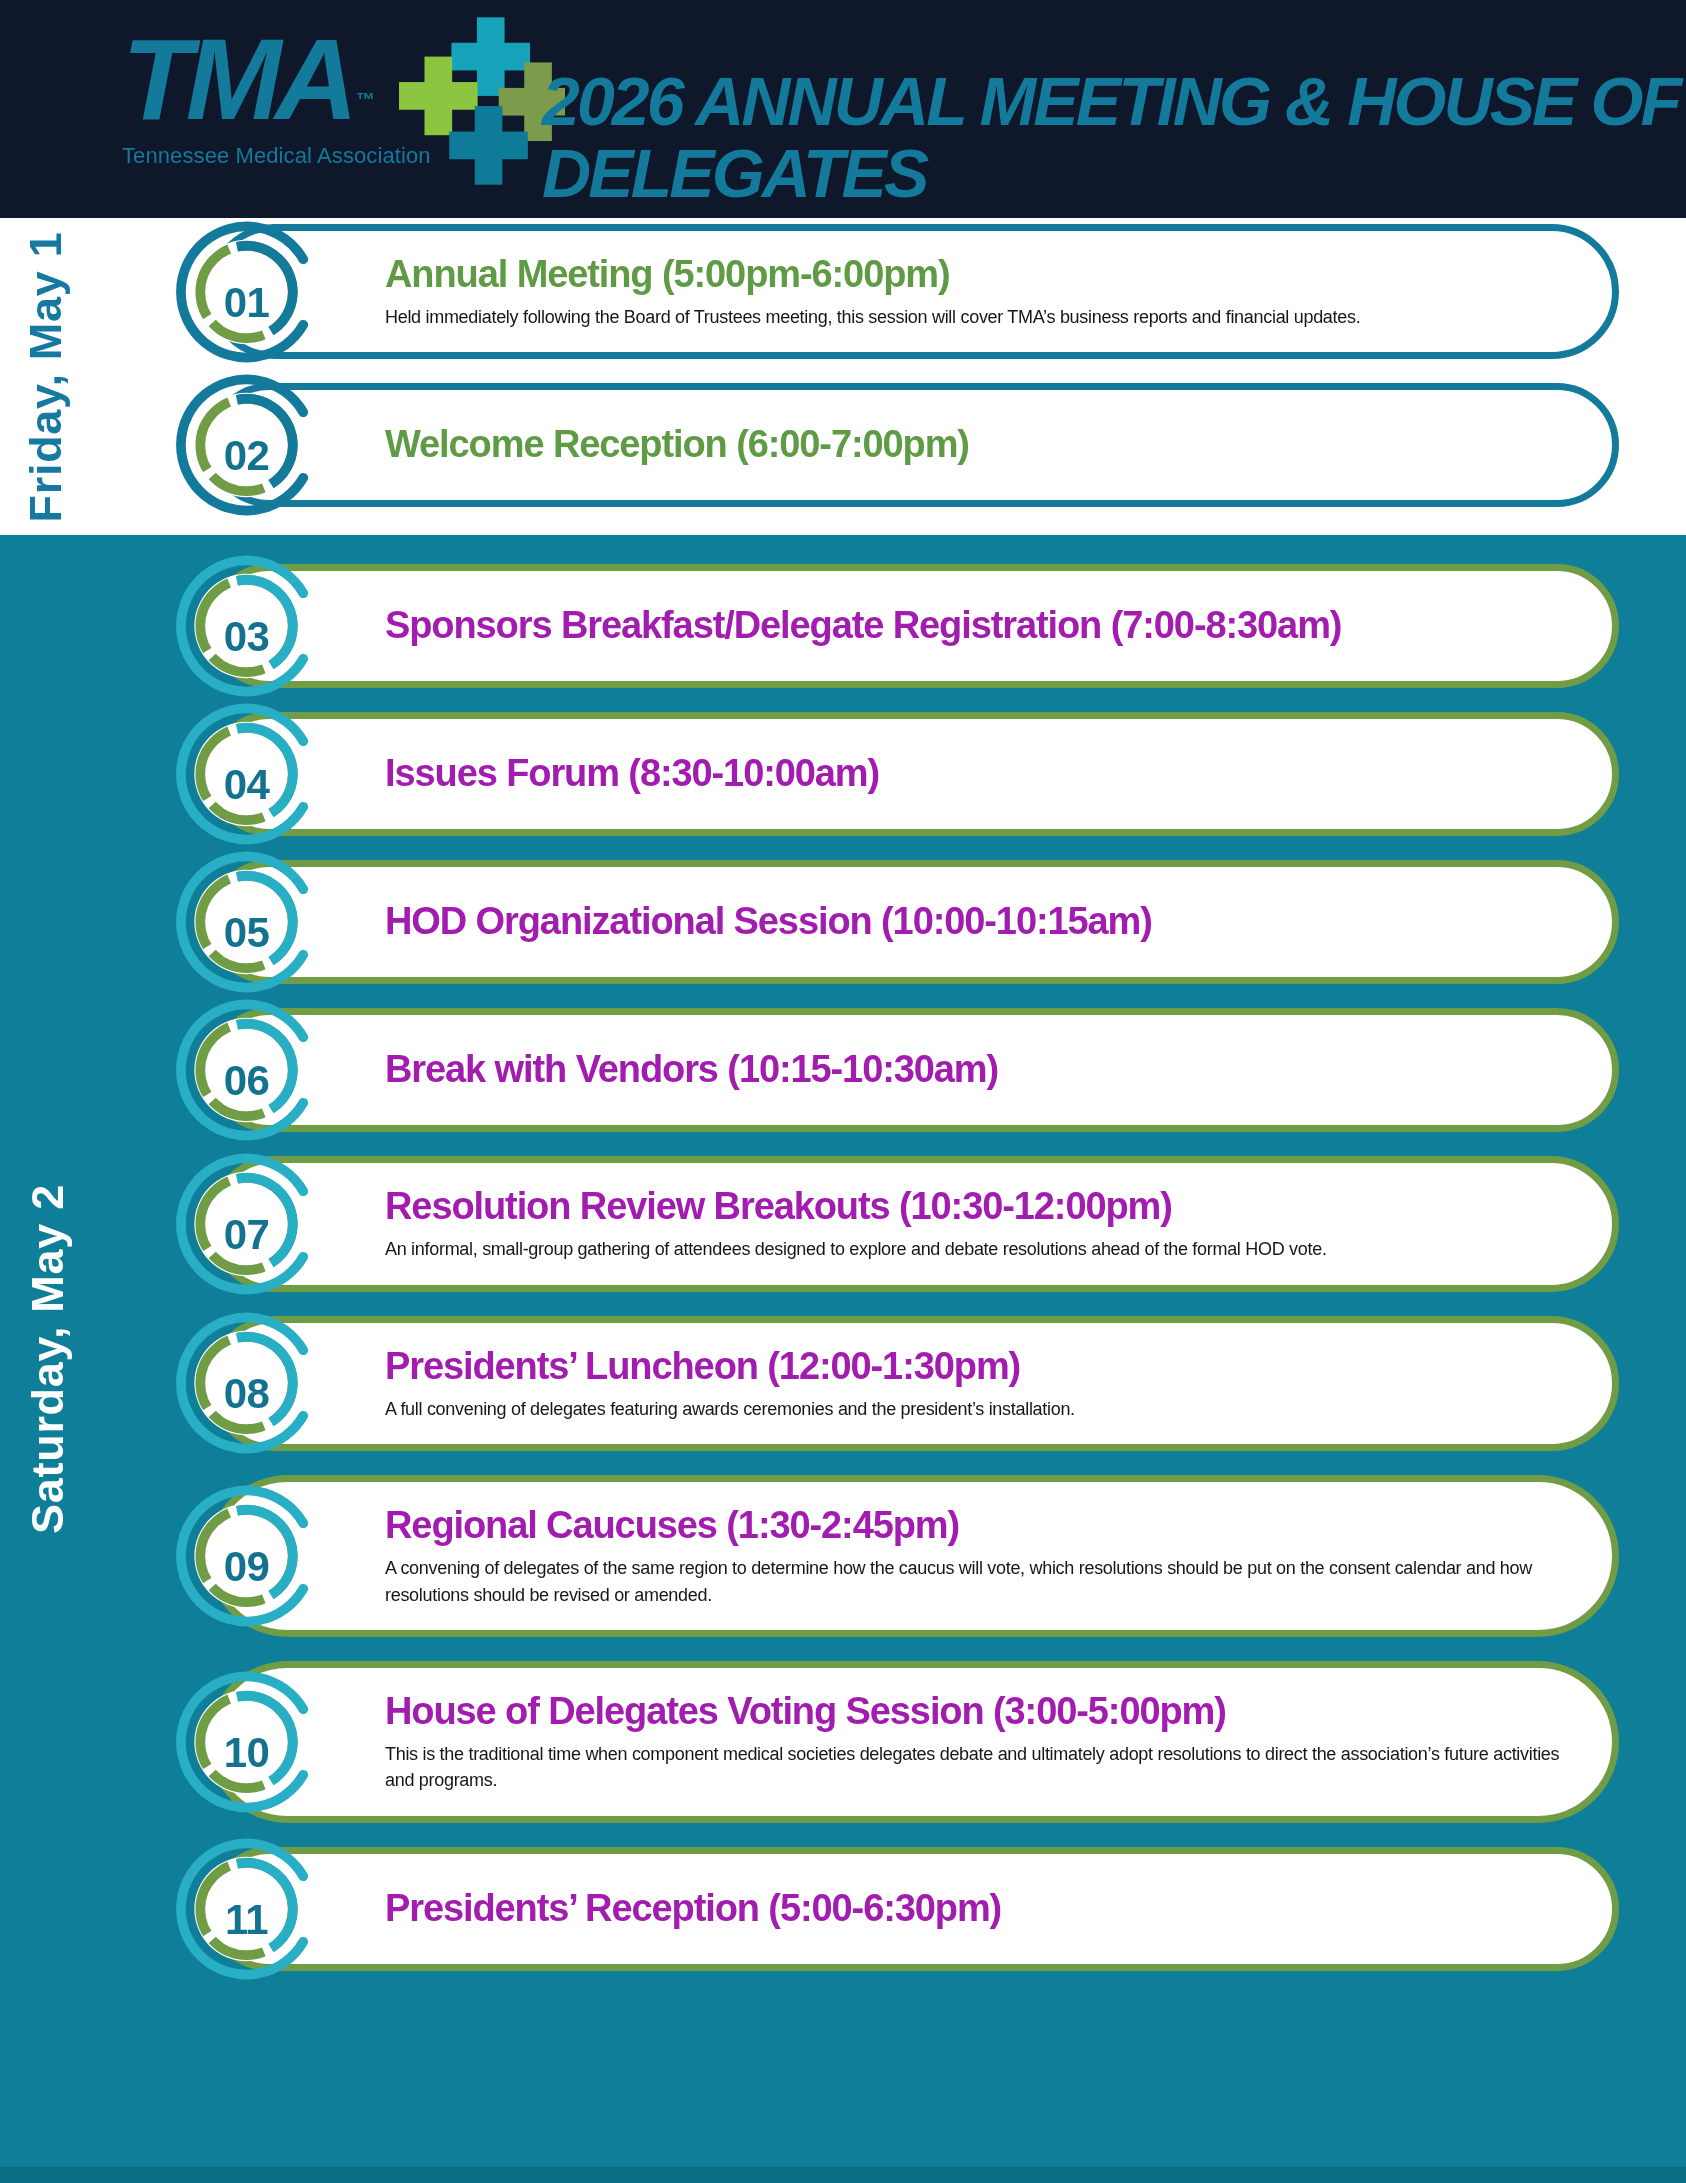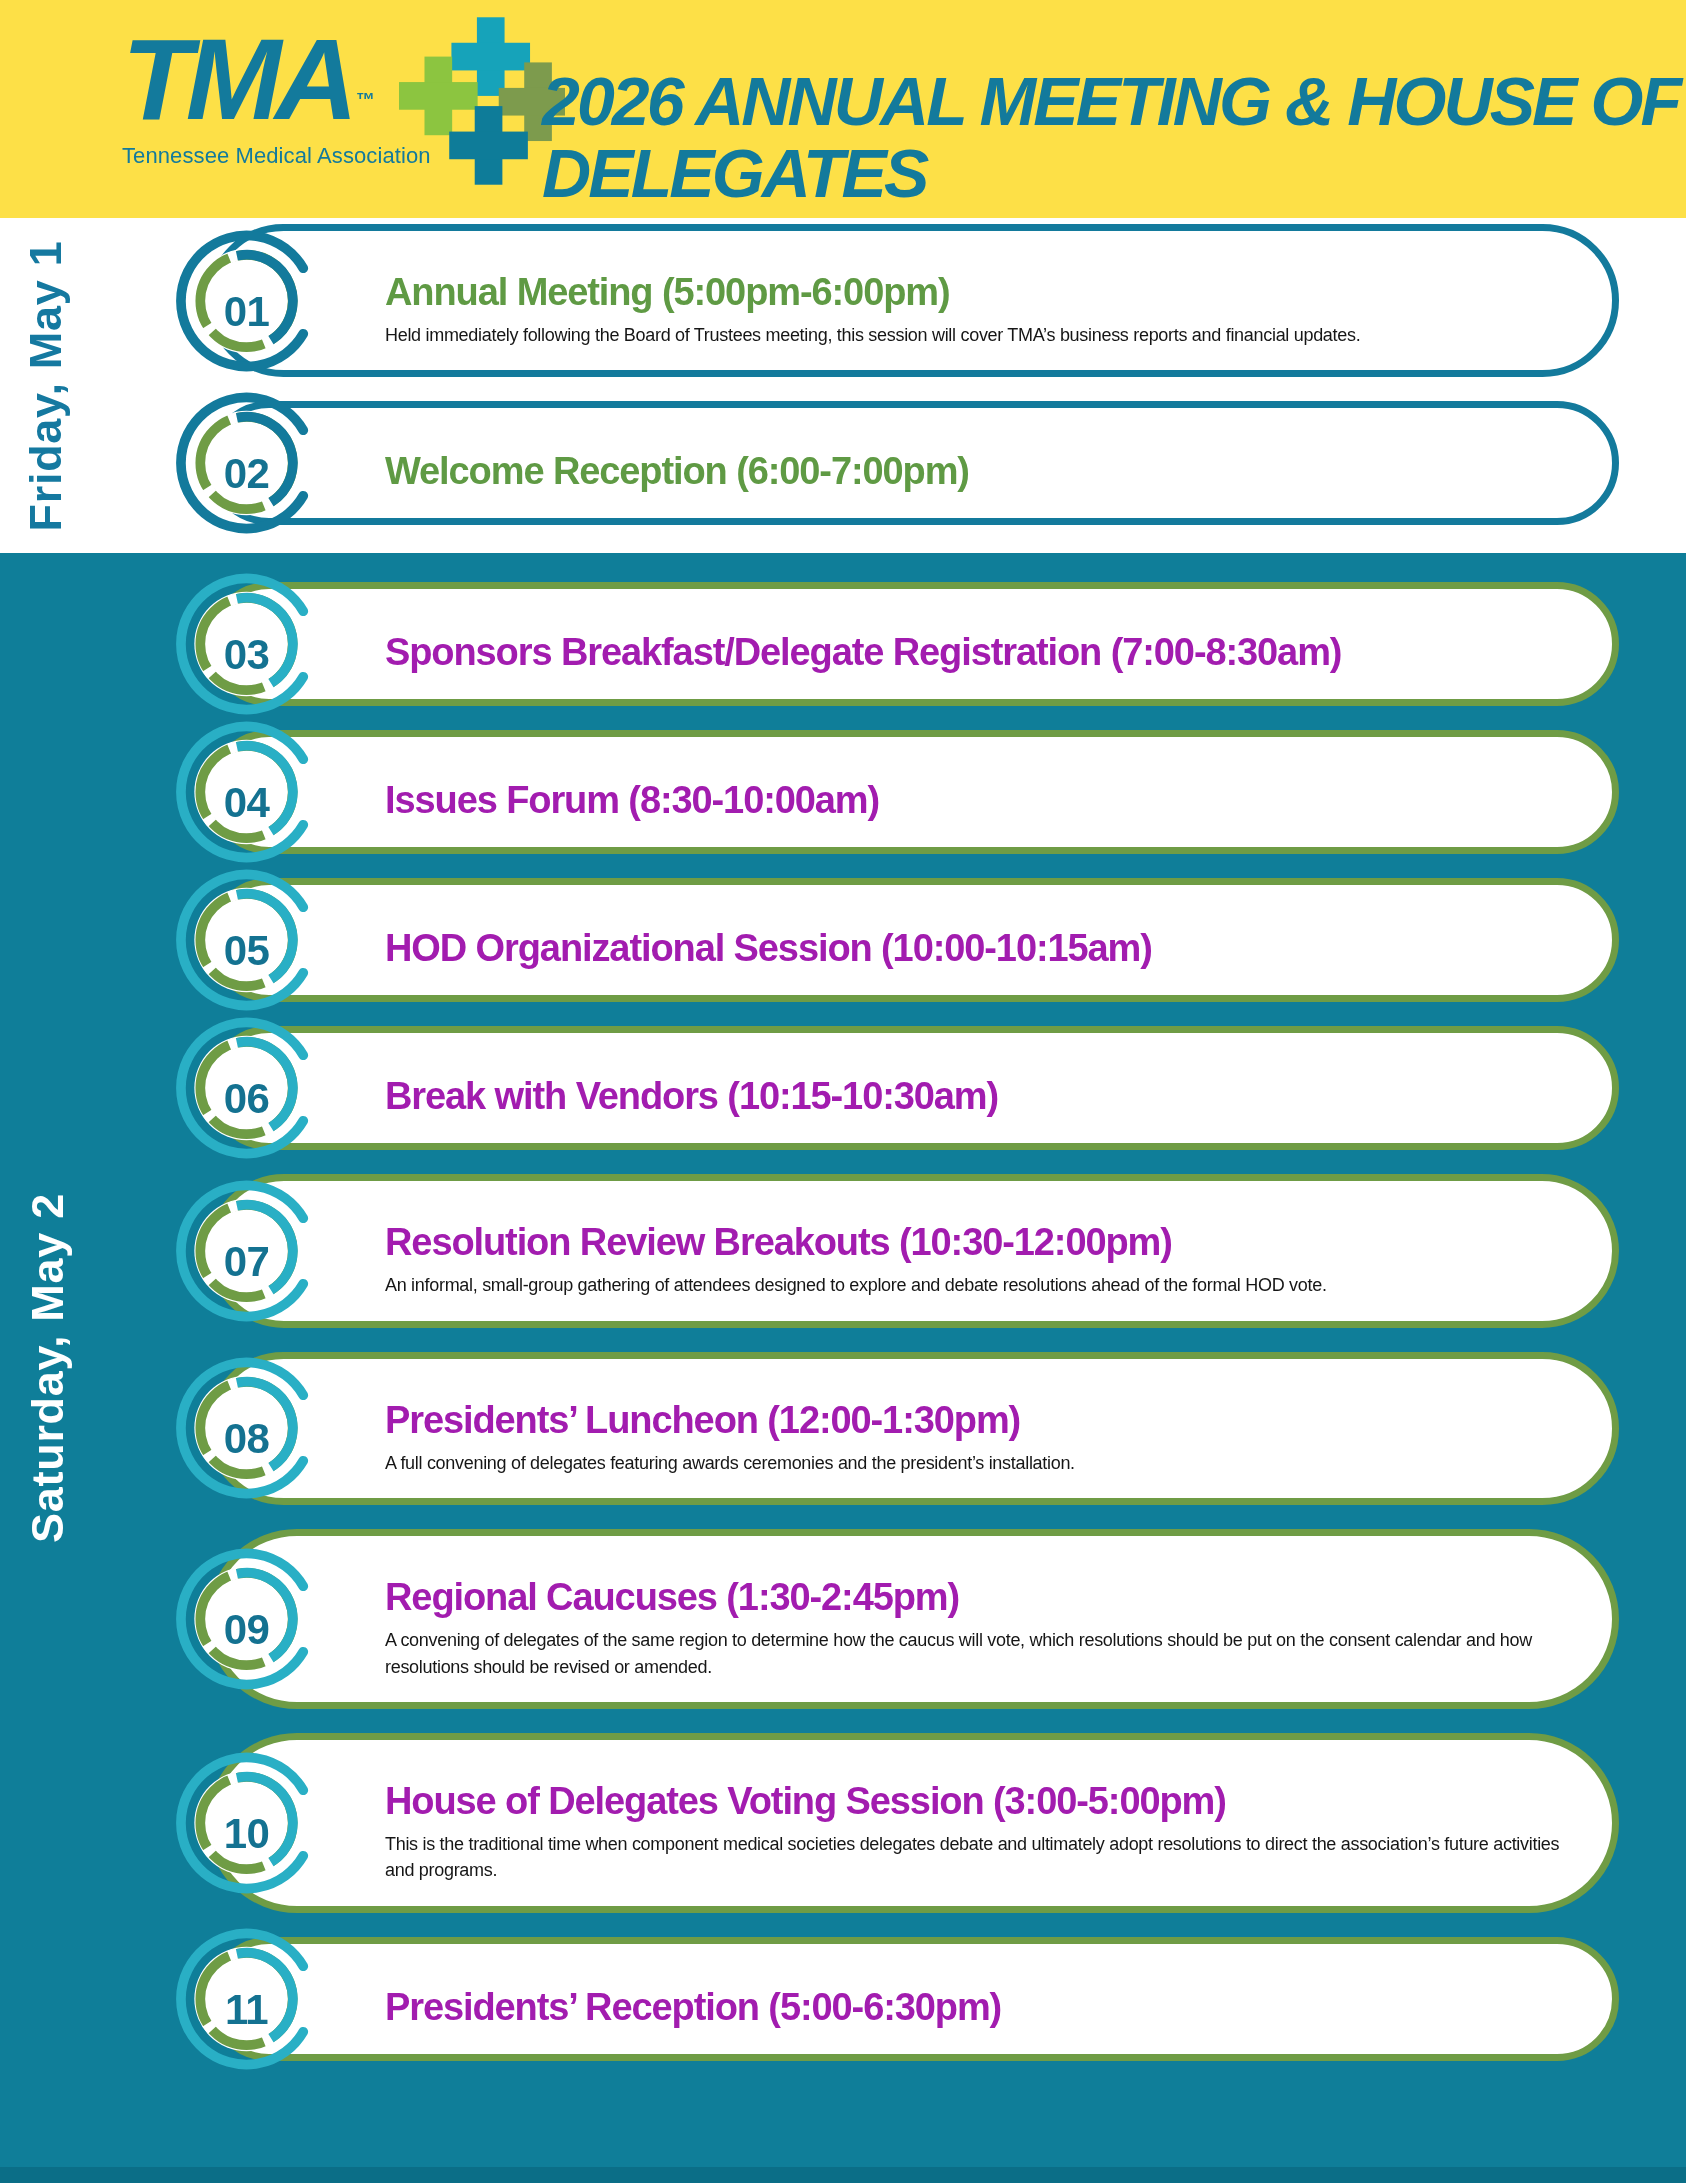--- a/index.html
+++ b/index.html
@@ -7,21 +7,21 @@
     position:relative;
     width:1687px;height:2183px;
     margin:0 auto;
     background:#ffffff;
     overflow:hidden;
     font-family:"Liberation Sans", sans-serif;
     display:flex;flex-direction:column;
   }
 
   
-  .masthead{position:relative;height:218px;background:#fde047;flex:0 0 auto;}
+  .masthead{position:relative;height:218px;background:#0f172a;flex:0 0 auto;}
   .logo{position:absolute;left:122px;top:22px;}
   .logo-tma{
     font-size:115px;line-height:1;font-weight:700;font-style:italic;
     color:#137a9c;letter-spacing:-6.5px;
   }
   .logo-tm{font-size:19px;font-style:normal;vertical-align:13px;letter-spacing:0;margin-left:4.4px;}
   .logo-sub{font-size:22px;color:#137a9c;margin-top:5.8px;letter-spacing:0.1px;}
   .logo-icon{position:absolute;left:399px;top:10.2px;}
   .title-block{
     position:absolute;left:542px;top:19px;width:1146px;
@@ -54,21 +54,21 @@
     border-radius:727px;
     min-height:124px;
     padding:22px 51px 22px 171px;
     display:flex;flex-direction:column;justify-content:center;
     margin-bottom:24px;
   }
   .light .pill{border-color:#137a9c;}
   .dark .pill{border-color:#6f9c45;}
   .pill:last-child{margin-bottom:0;}
 
-  .content{display:flex;flex-direction:column;gap:7.3px;justify-content:center;margin-top:18px;}
+  .content{display:flex;flex-direction:column;gap:7.3px;justify-content:center;}
   .title{margin:0;font-size:38px;font-weight:700;letter-spacing:-1.1px;line-height:1.15;}
   .light .title{color:#5f9a44;}
   .dark .title{color:#a21caf;}
   .desc{margin:0;font-size:18px;letter-spacing:-0.3px;line-height:1.47;color:#161616;}
 
   
   .badge{
     position:absolute;left:-42px;top:50%;
     width:149px;height:149px;
     transform:translateY(-50%);

